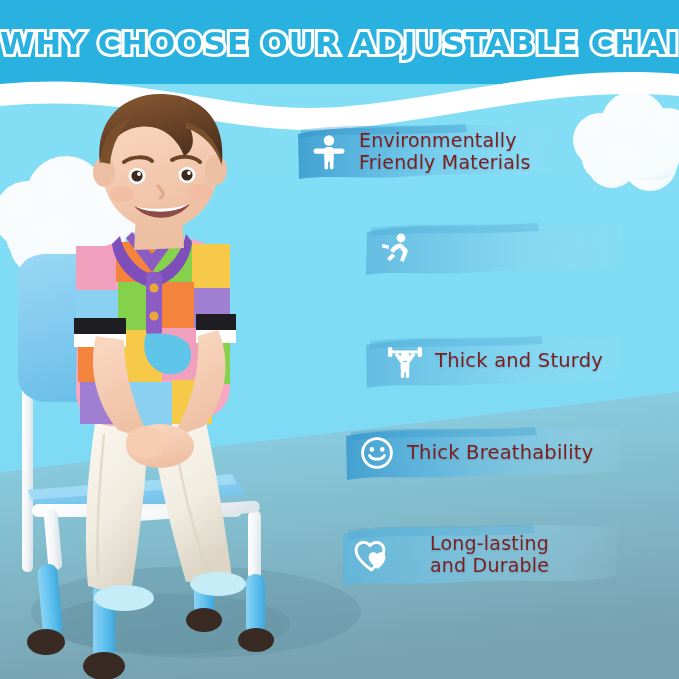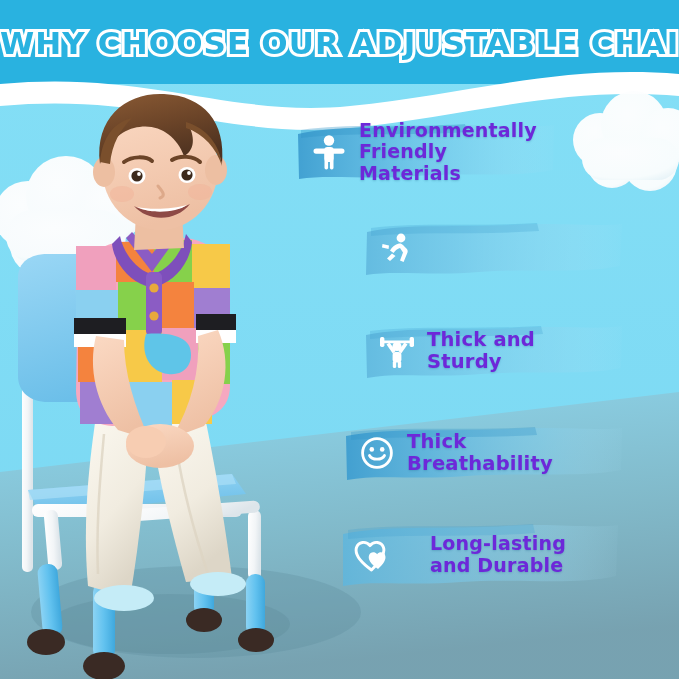--- a/index.html
+++ b/index.html
@@ -55,34 +55,34 @@
     position:absolute; inset:0;
     z-index:-1;
   }
   .feature .icon {
     flex:0 0 auto;
     width:40px; height:40px;
     display:flex; align-items:center; justify-content:center;
   }
   .feature .icon svg { display:block; }
   .feature .label {
-    color:#6d28d9;
+    color:#7f1d1d;
     font-family:"DejaVu Sans", sans-serif;
-    font-weight:bold;
+    font-weight:normal;
     font-size:19.5px;
     line-height:1.14;
     letter-spacing:.2px;
     text-shadow:0 1px 2px rgba(40,110,150,.30);
     white-space:pre-line;
   }
 
   
   .f1 { left:0px;  top:8px;   width:262px; height:64px; }
   .f2 { left:68px; top:108px; width:262px; height:58px; }
-  .f3 { left:68px; top:210px; width:262px; height:58px; }
+  .f3 { left:68px; top:220px; width:262px; height:58px;justify-content:flex-end; }
   .f4 { left:48px; top:312px; width:282px; height:58px; }
   .f5 { left:44px; top:408px; width:282px; height:70px;gap:37px; }
 
   .f1 .label { font-size:19px; }
   .f5 .label { font-size:19px; }
 
   
   .photo { position:absolute; left:0; top:86px; width:360px; height:593px; z-index:4; }
   .photo svg { display:block; }
 </style>

